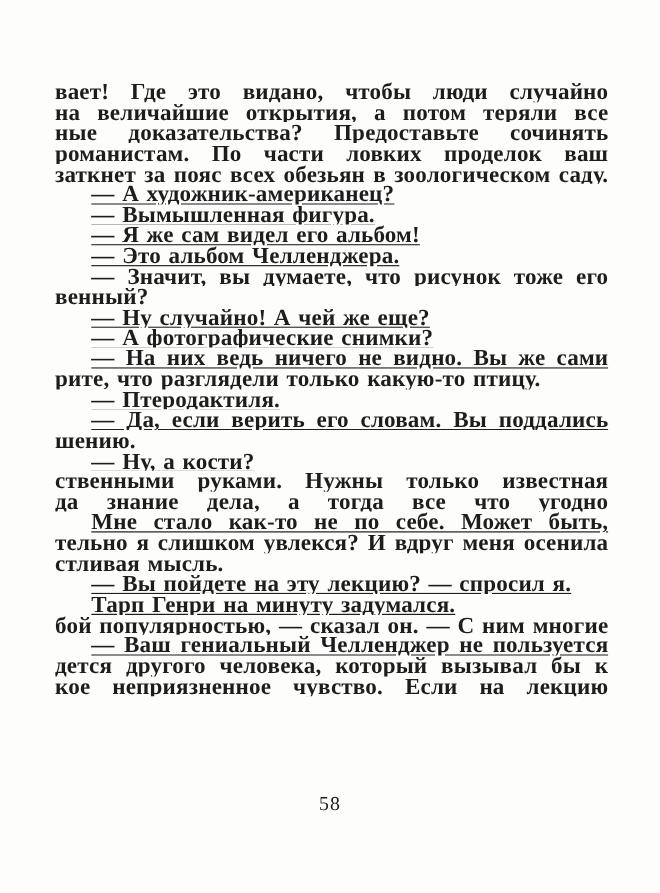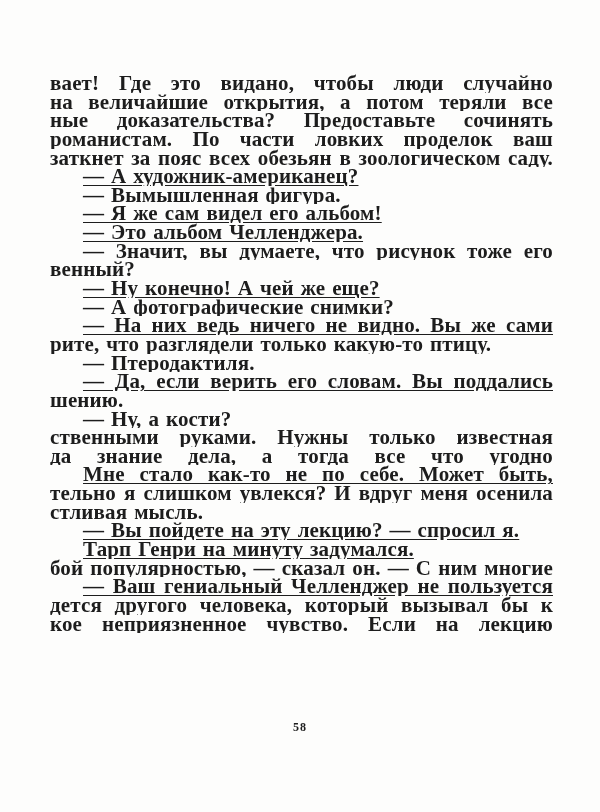--- a/index.html
+++ b/index.html
@@ -40,43 +40,43 @@
   .line.indent {
     padding-left: 33px;
     text-decoration: underline;
   }
   .pagenum {
     position: absolute;
     top: 720px;
     left: 0;
     width: 600px;
     text-align: center;
-    font-size: 12px;
-    font-weight: 700;
+    font-size: 18px;
+    font-weight: 400;
     color: #1d1d1d;
     letter-spacing: 1px;
   }
 </style>
 </head>
 <body>
 
 <div class="page">
   <div class="textblock" id="textblock">
       <div class="line justify">вает! Где это видано, чтобы люди случайно натыкались</div>
       <div class="line justify">на величайшие открытия, а потом теряли все веществен-</div>
       <div class="line justify">ные доказательства? Предоставьте сочинять небылицы</div>
       <div class="line justify">романистам. По части ловких проделок ваш профессор</div>
       <div class="line justify">заткнет за пояс всех обезьян в зоологическом саду.</div>
       <div class="line indent">— А художник-американец?</div>
       <div class="line indent">— Вымышленная фигура.</div>
       <div class="line indent">— Я же сам видел его альбом!</div>
       <div class="line indent">— Это альбом Челленджера.</div>
       <div class="line indent justify">— Значит, вы думаете, что рисунок тоже его собст-</div>
       <div class="line">венный?</div>
-      <div class="line indent">— Ну конечно! А чей же еще?</div>
+      <div class="line indent">— Ну случайно! А чей же еще?</div>
       <div class="line indent">— А фотографические снимки?</div>
       <div class="line indent justify">— На них ведь ничего не видно. Вы же сами гово-</div>
       <div class="line">рите, что разглядели только какую-то птицу.</div>
       <div class="line indent">— Птеродактиля.</div>
       <div class="line indent justify">— Да, если верить его словам. Вы поддались вну-</div>
       <div class="line">шению.</div>
       <div class="line indent">— Ну, а кости?</div>
       <div class="line justify">ственными руками. Нужны только известная смекалка</div>
       <div class="line justify">да знание дела, а тогда все что угодно сфальсифициру-</div>
       <div class="line indent justify">Мне стало как-то не по себе. Может быть, действи-</div>

